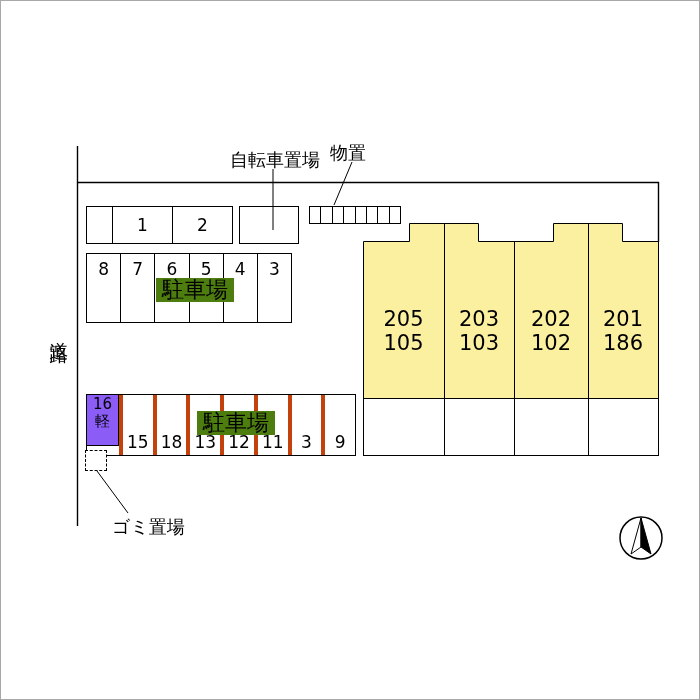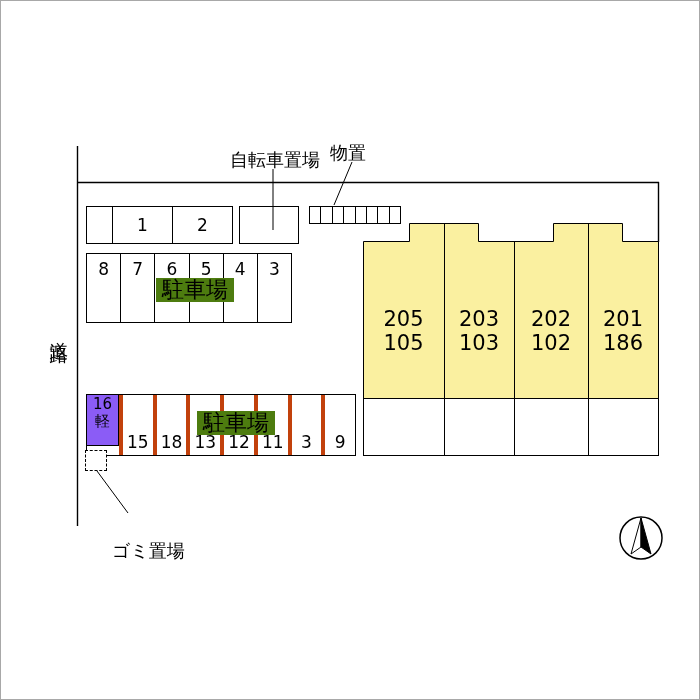--- a/index.html
+++ b/index.html
@@ -71,21 +71,21 @@
 
     <line x1="443.5" y1="222.5" x2="443.5" y2="454.5" stroke="#000" stroke-width="1"></line>
     <line x1="513.5" y1="240.5" x2="513.5" y2="454.5" stroke="#000" stroke-width="1"></line>
     <line x1="587.5" y1="222.5" x2="587.5" y2="454.5" stroke="#000" stroke-width="1"></line>
   </svg>
 
   <div class="abs road-label">道路</div>
 
   <div class="abs ann-label" style="left:229px;top:147px;">自転車置場</div>
   <div class="abs ann-label" style="left:329px;top:140px;">物置</div>
-  <div class="abs ann-label" style="left:111px;top:514px;margin-top:24px;">ゴミ置場</div>
+  <div class="abs ann-label" style="left:111px;top:514px;">ゴミ置場</div>
 
   <div class="row-box" style="left:85px;top:205px;width:147px;height:38px;">
     <div class="stall sliver"></div>
     <div class="stall v-center">1</div>
     <div class="stall v-center">2</div>
   </div>
 
   <div class="row-box" style="left:238px;top:205px;width:60px;height:38px;"></div>
 
   <div class="row-box" style="left:308px;top:205px;width:92px;height:18px;">

